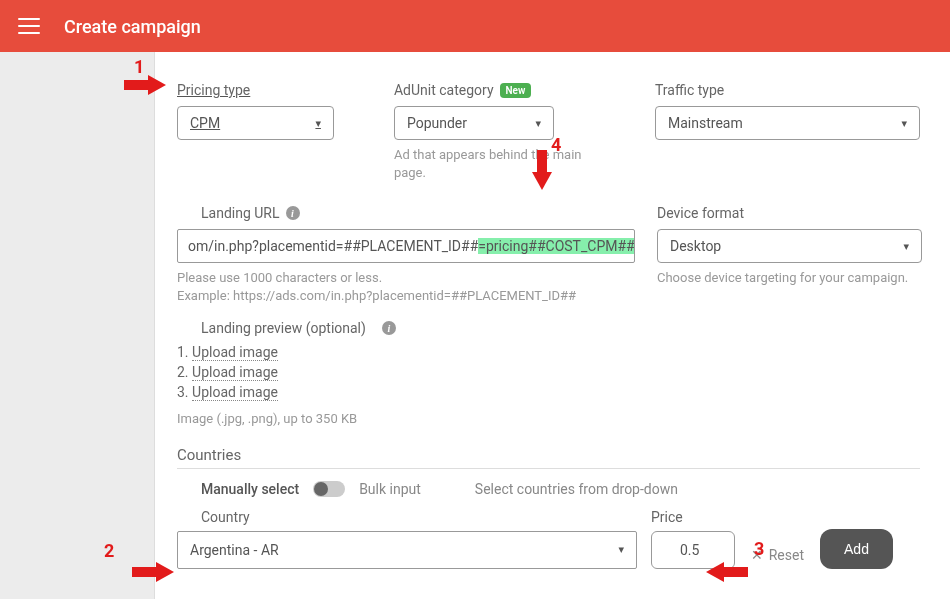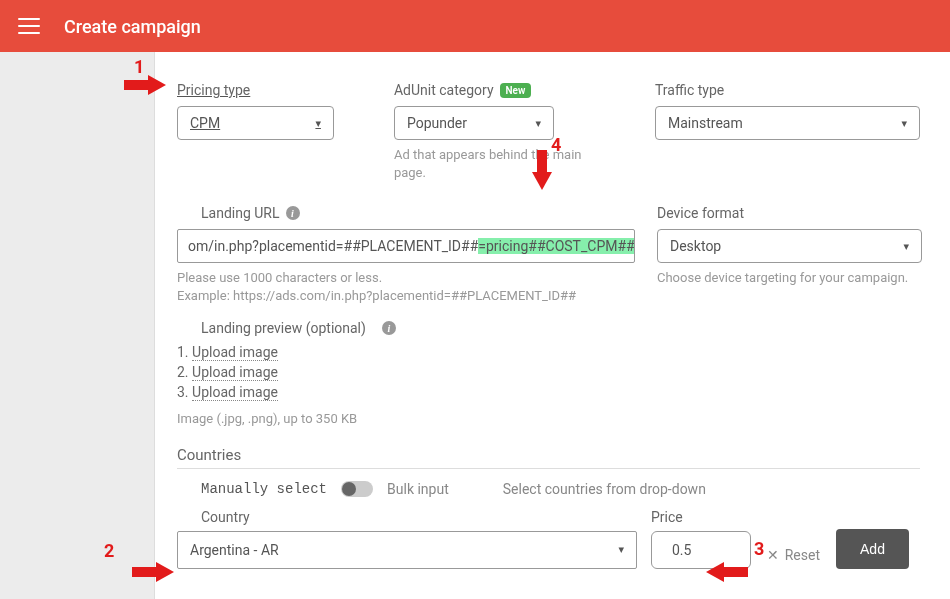--- a/index.html
+++ b/index.html
@@ -160,21 +160,21 @@
       padding-bottom: 4px;
       border-bottom: 1px solid #ddd;
     }
     .manual-row {
       display: flex;
       align-items: center;
       gap: 14px;
       margin: 12px 0 12px 24px;
       color: #888;
     }
-    .manual-row .strong { color: #555; font-weight: 500; font-family: Liberation Mono, monospace; }
+    .manual-row .strong { color: #555; font-weight: 500; }
     .toggle {
       width: 32px;
       height: 16px;
       background: #ccc;
       border-radius: 8px;
       position: relative;
     }
     .toggle::after {
       content: "";
       position: absolute;
@@ -197,38 +197,38 @@
       padding: 10px 12px;
       display: flex;
       justify-content: space-between;
       align-items: center;
       width: 460px;
       color: #555;
     }
     .price-input {
       border: 1px solid #999;
       border-radius: 6px;
-      padding: 10px 20px;
-      width: 100px;
+      padding: 10px 28px;
+      width: 84px;
       color: #555;
     }
     .reset-btn {
       display: flex;
       align-items: center;
       gap: 6px;
       color: #888;
       cursor: pointer;
       padding: 6px 2px;
     }
     .add-btn {
       background: #555;
       color: #fff;
       border: none;
       padding: 12px 24px;
-      border-radius: 4px;
+      border-radius: 12px;
       font-size: 14px;
       cursor: pointer;
     }
     
     .anno {
       position: absolute;
       color: #e21b1b;
       font-weight: 700;
       font-size: 18px;
       pointer-events: none;

